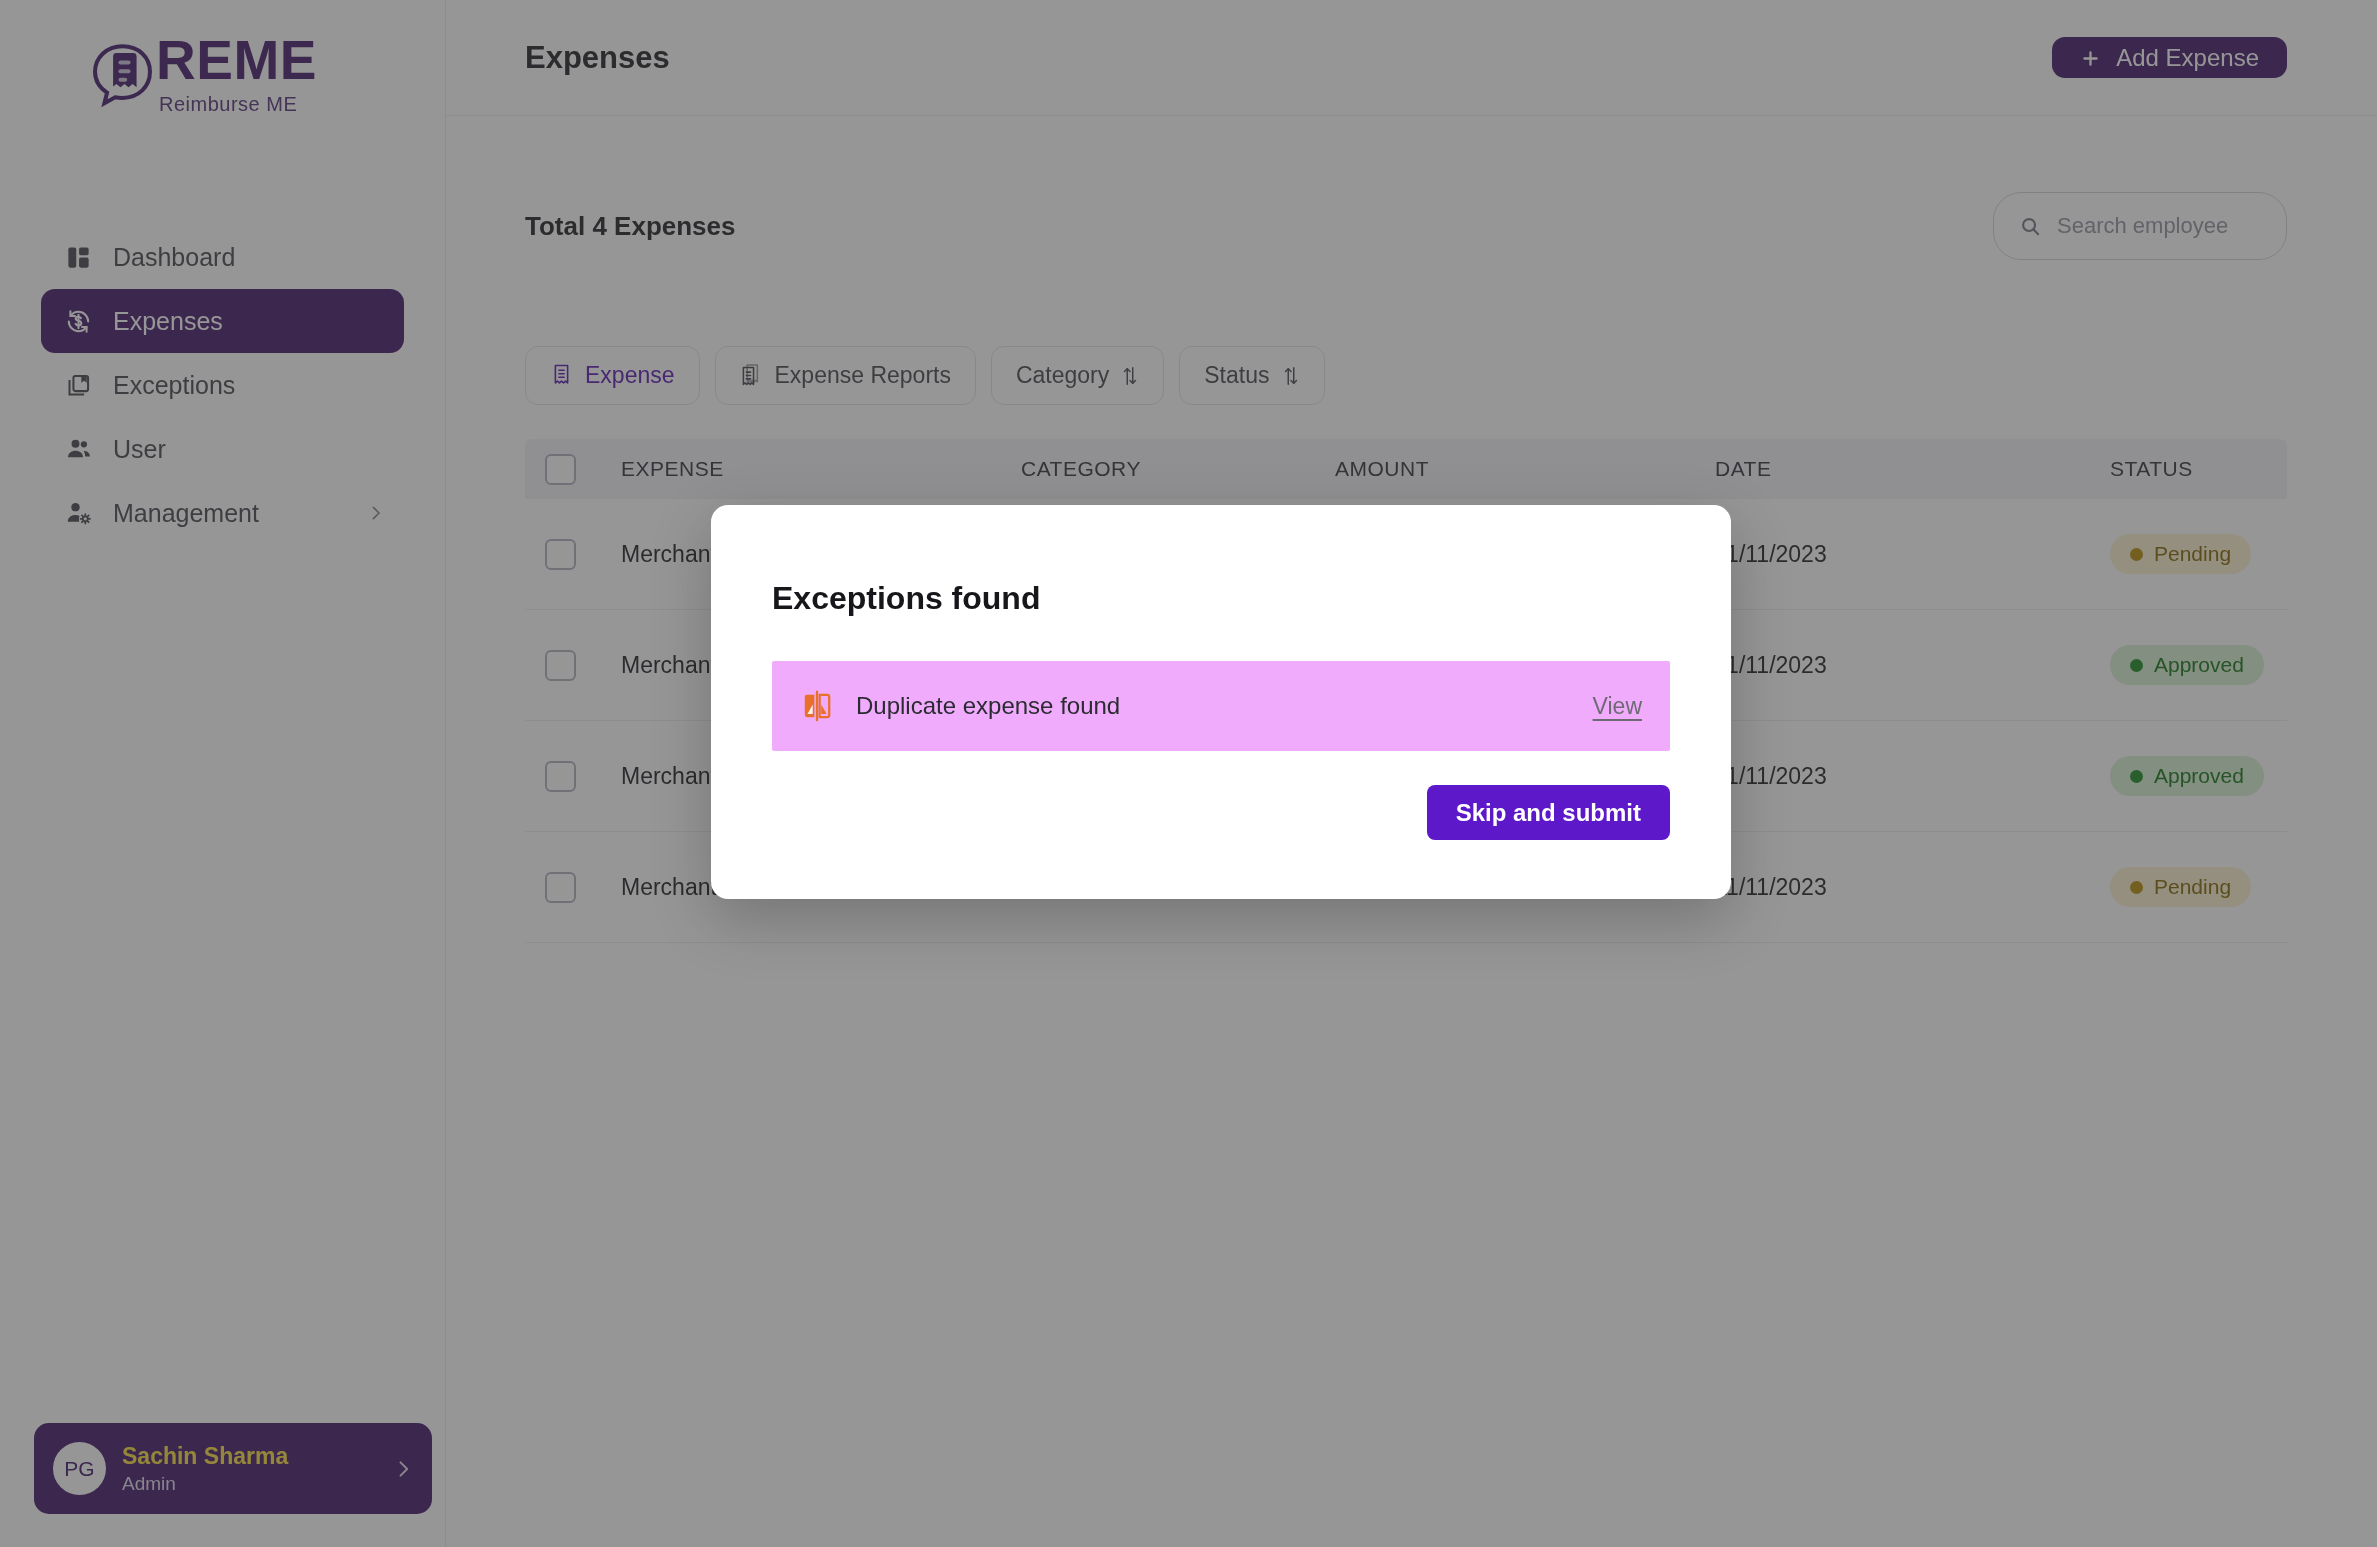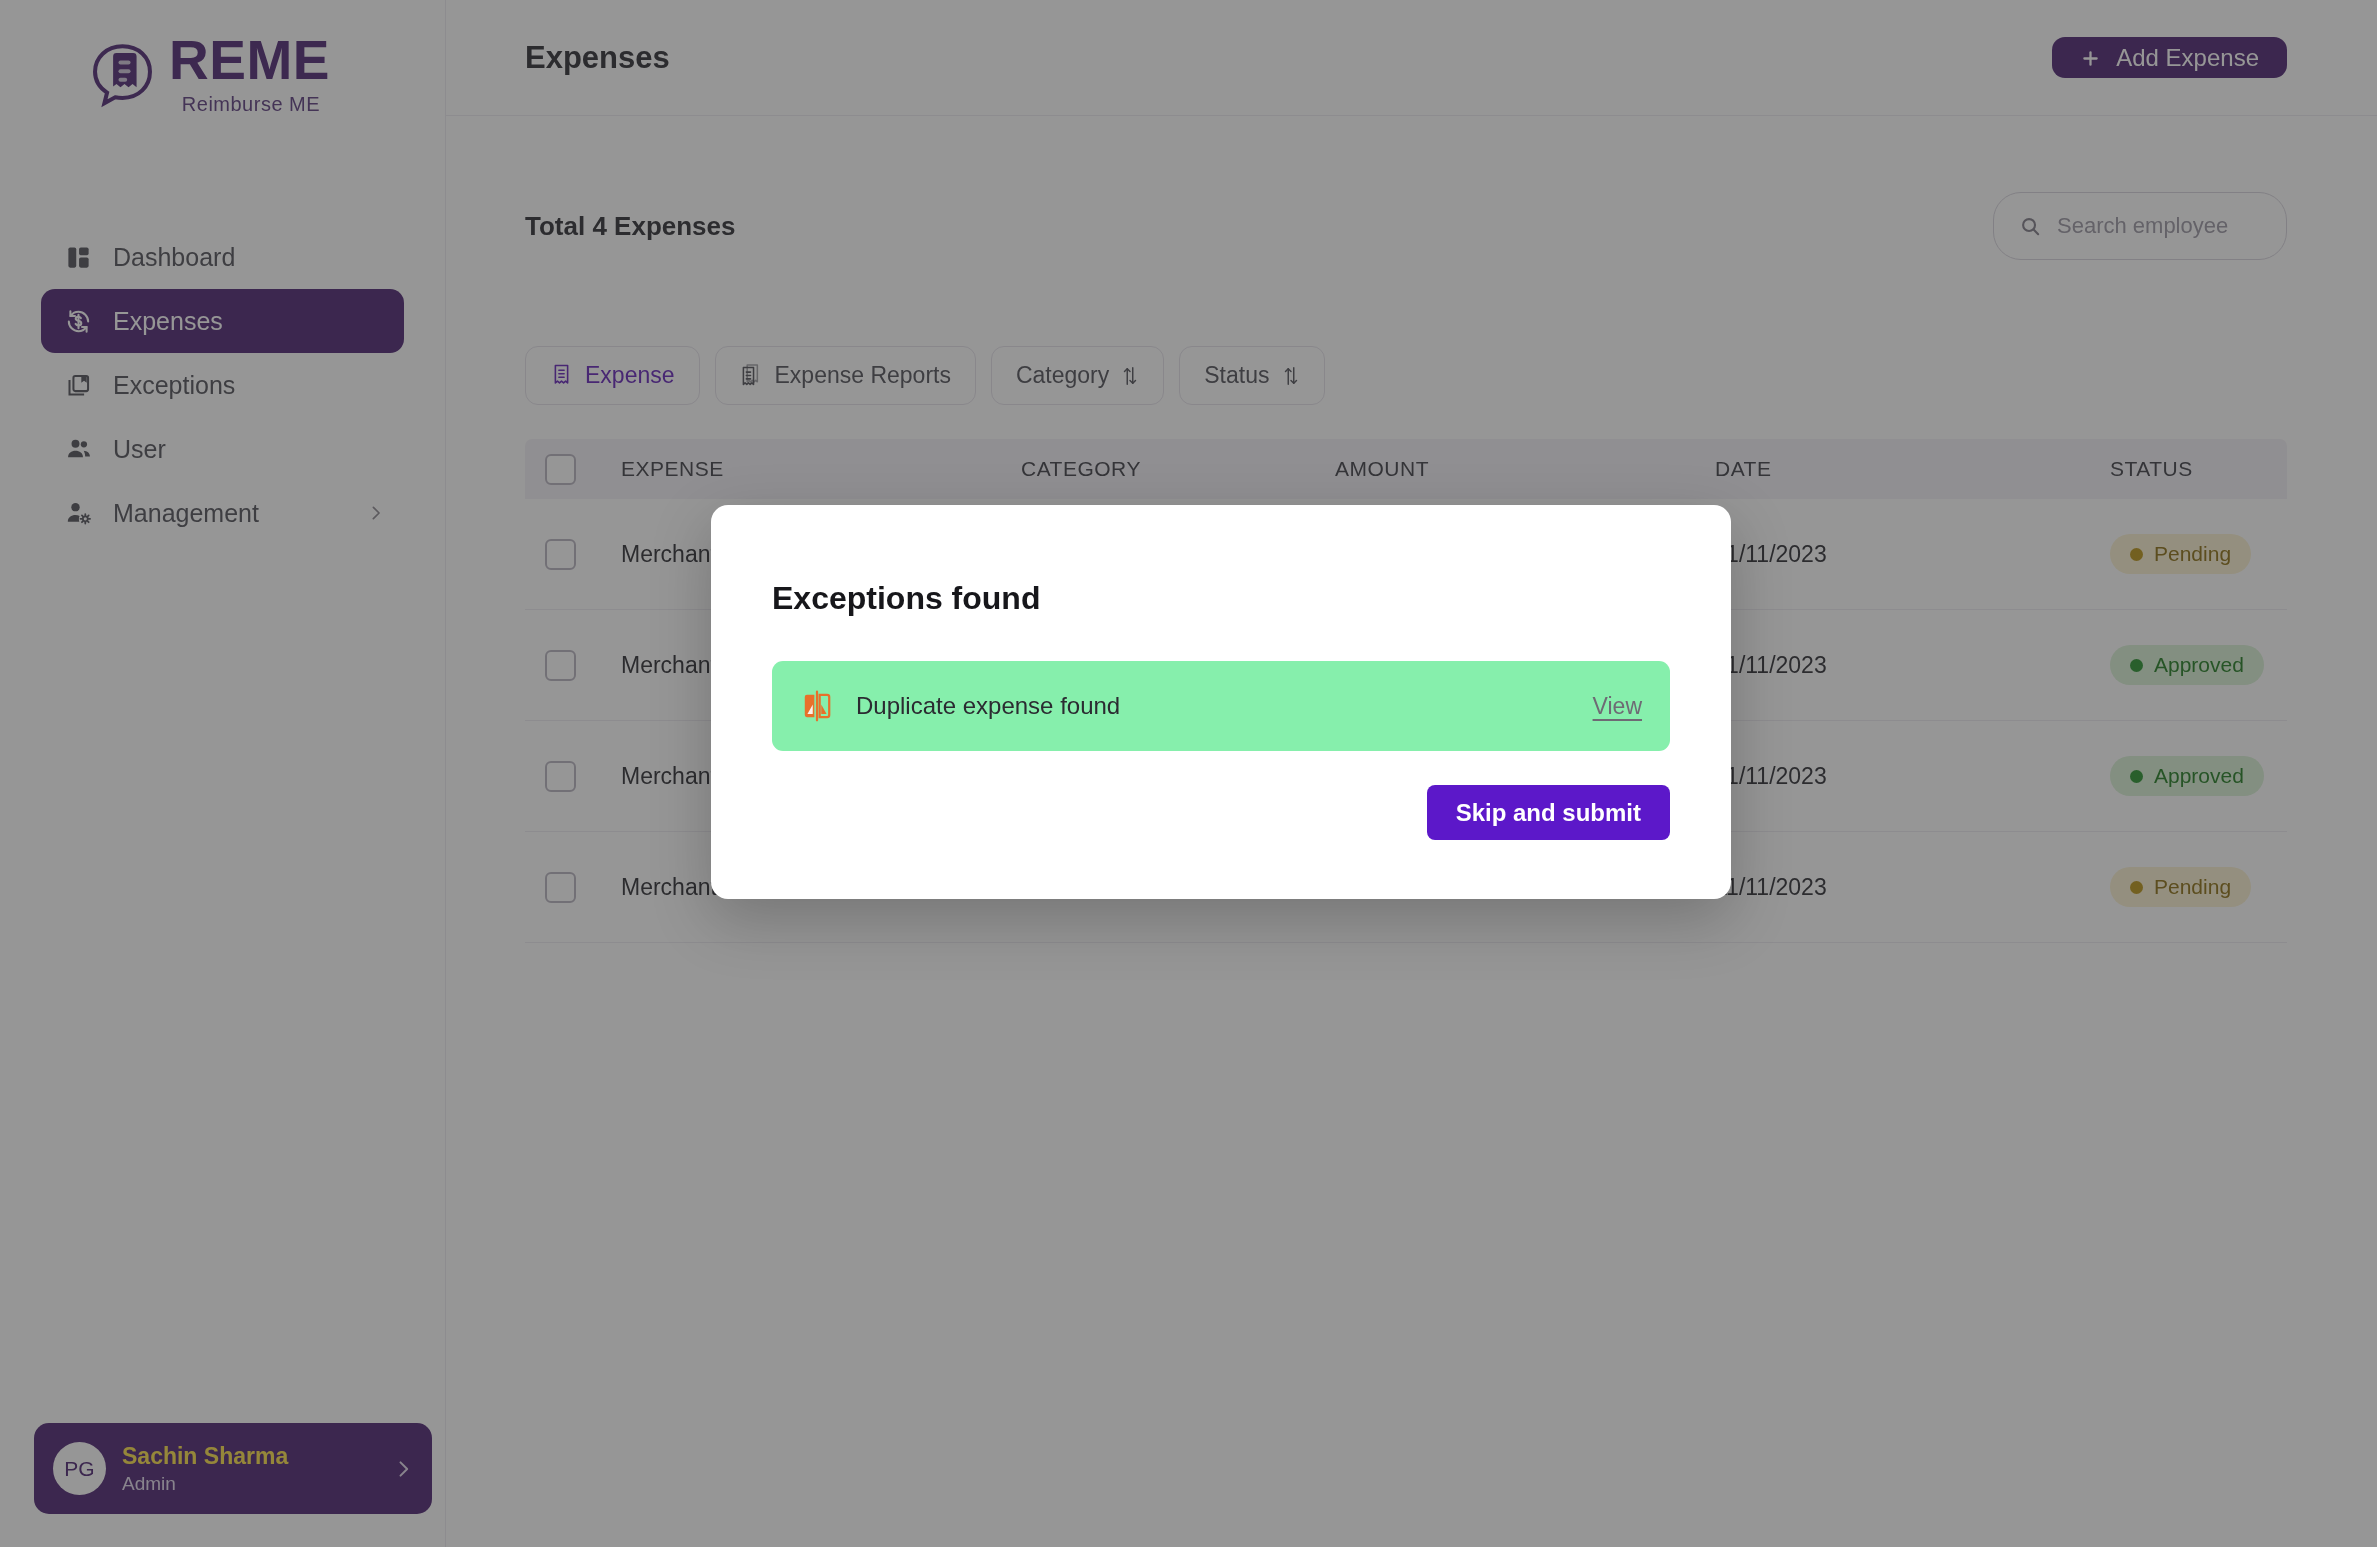--- a/index.html
+++ b/index.html
@@ -14,23 +14,22 @@
   #app { position: relative; width: 2377px; height: 1547px; display: flex; background:#ffffff; }
 
   
   #sidebar {
     width: 446px; height: 1547px; flex: 0 0 446px;
     background: #ffffff;
     border-right: 1.5px solid #eceaf0;
     position: relative;
   }
   .logo-wrap {
-    display: flex; align-items: center; gap: 13px;
+    display: flex; align-items: center; 
     padding: 33px 0 0 89px;
-    text-align: center;
   }
   .logo-mark { width: 67px; height: 67px; flex: 0 0 67px; }
   .logo-text { display:flex; flex-direction: column; justify-content:center; }
   .logo-title {
     font-size: 55px; font-weight: 700; letter-spacing: 0.5px;
     color: #4d2473; line-height: 1;
   }
   .logo-sub {
     font-size: 20px; color: #5b3a7e; letter-spacing: 0.5px;
     margin-top: 5px; padding-left: 3px;
@@ -172,22 +171,22 @@
     width: 1020px; height: 394px;
     background: #ffffff;
     border-radius: 17px;
     box-shadow: 0 20px 61px rgba(0,0,0,0.22);
     z-index: 60;
     padding: 75px 61px 0 61px;
   }
   .modal-title { font-size: 32px; font-weight: 700; color: #17171b; }
   .alert-row {
     margin-top: 44px;
-    background: #86efac;
-    border-radius: 11px;
+    background: #f0abfc;
+    border-radius: 2px;
     height: 90px;
     display:flex; align-items:center;
     padding: 0 28px;
   }
   .alert-icon { width: 34px; height: 34px; flex:0 0 34px; }
   .alert-text { font-size: 24px; color:#2b2b31; margin-left: 22px; flex: 1; }
   .alert-link {
     font-size: 23px; color:#6e6a74;
     text-decoration: underline; cursor:pointer;
     text-underline-offset: 5px;

